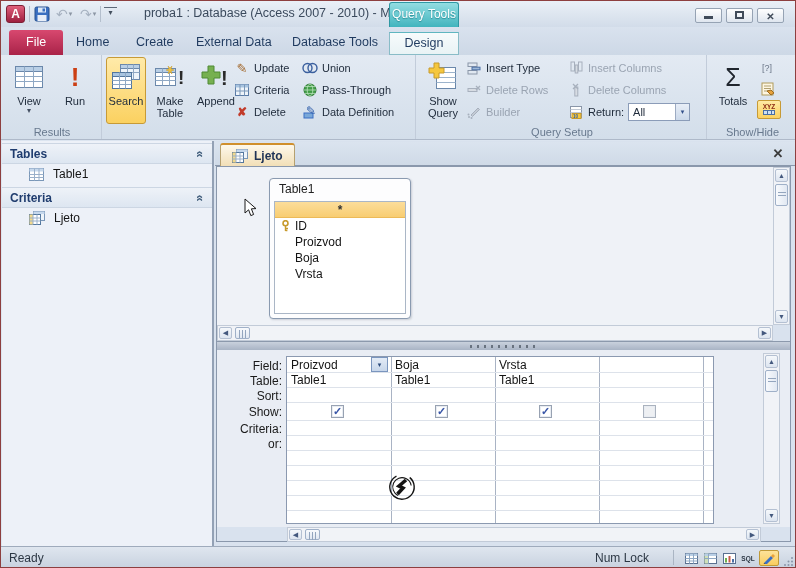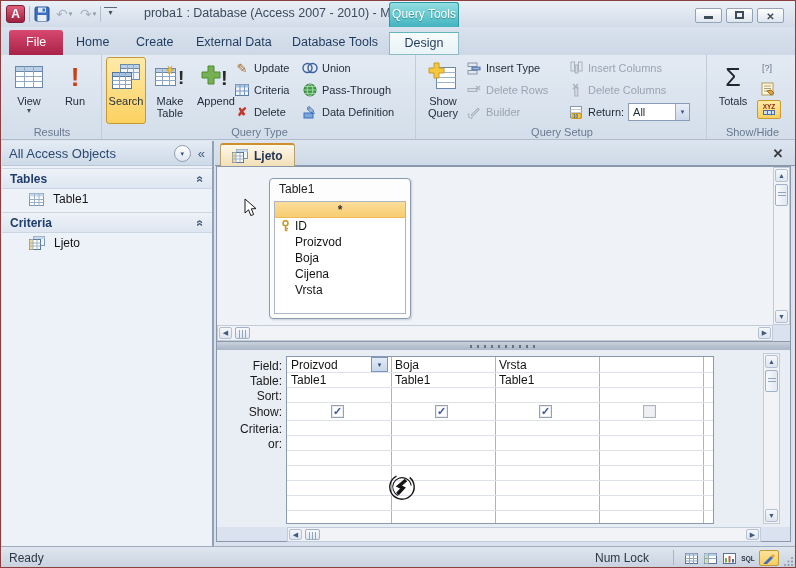--- a/index.html
+++ b/index.html
@@ -267,21 +267,20 @@
       <div class="smallbtn" style="left:198px;top:47px">
         <span class="sicon">
           <svg width="14" height="14" viewBox="0 0 14 14">
               <rect x="1" y="8" width="9" height="5" fill="#7aa8d8" stroke="#3a6fc4"></rect>
               <text x="3" y="9.5" font-size="12" fill="#2a5aa8" font-family="Liberation Sans,sans-serif">✎</text>
             </svg>
         </span>
         <span>Data Definition</span>
       </div>
 
-      <div class="glabel">Query Type</div>
     </div>
 
     <div class="rgroup" style="left:417px;width:289px">
       <div class="bigbtn" style="left:3px;width:44px">
         <span class="bicon">
           <svg width="30" height="30" viewBox="0 0 30 30">
               <rect x="8.5" y="5.5" width="19" height="21" fill="#fff" stroke="#6b88ab"></rect>
               <path d="M8.5 10.5H27.5 M8.5 15.5H27.5 M8.5 20.5H27.5" stroke="#9db4cc" fill="none"></path>
               <path d="M6 1h5v5h5v5h-5v5H6v-5H1V6h5z" fill="#f5c73d" stroke="#c79a2c"></path>
             </svg>
@@ -379,25 +378,20 @@
         <span class="xyzbtn">
           <span class="t">XYZ</span>
           <span class="g"></span>
         </span>
       </div>
       <div class="glabel">Show/Hide</div>
     </div>
   </div>
 
   <div class="navpane">
-    <div class="nav-header">
-      <span class="nav-title">All Access Objects</span>
-      <span class="nav-dd">▾</span>
-      <span class="nav-collapse">«</span>
-    </div>
     <div class="nav-group" style="margin-top:2px">
       <span>Tables</span>
       <span class="chev-up">«</span>
     </div>
     <div class="nav-item">
       <svg width="15" height="13" viewBox="0 0 15 13">
           <rect x=".5" y=".5" width="14" height="12" fill="#fff" stroke="#7a97b8"></rect>
           <rect x=".5" y=".5" width="14" height="3" fill="#c6d8ec"></rect>
           <path d="M5.5 .5V12.5 M10 .5V12.5 M.5 6.5H14.5 M.5 9.5H14.5" stroke="#9ab0ca" fill="none"></path>
         </svg>
@@ -449,23 +443,20 @@
               <path d="M5.5 5.7V11 M5.5 8.5H8 M5.5 10.5H7.4" stroke="#c79a2c" stroke-width="1.4" fill="none"></path>
             </svg>
         </span>
         <span>ID</span>
       </div>
       <div class="fl-row fl-indent">
           <span>Proizvod</span>
         </div>
       <div class="fl-row fl-indent">
           <span>Boja</span>
-        </div>
-      <div class="fl-row fl-indent">
-          <span>Cijena</span>
         </div>
       <div class="fl-row fl-indent">
           <span>Vrsta</span>
         </div>
     </div>
   </div>
 
   <div class="cursor-arrow">
     <svg width="13" height="20" viewBox="0 0 13 20">
         <path d="M1 1 L1 15 L4.6 11.8 L6.8 17.6 L9.6 16.5 L7.4 10.8 L12 10.6 Z" fill="#fff" stroke="#1a1a1a" stroke-width="1"></path>

